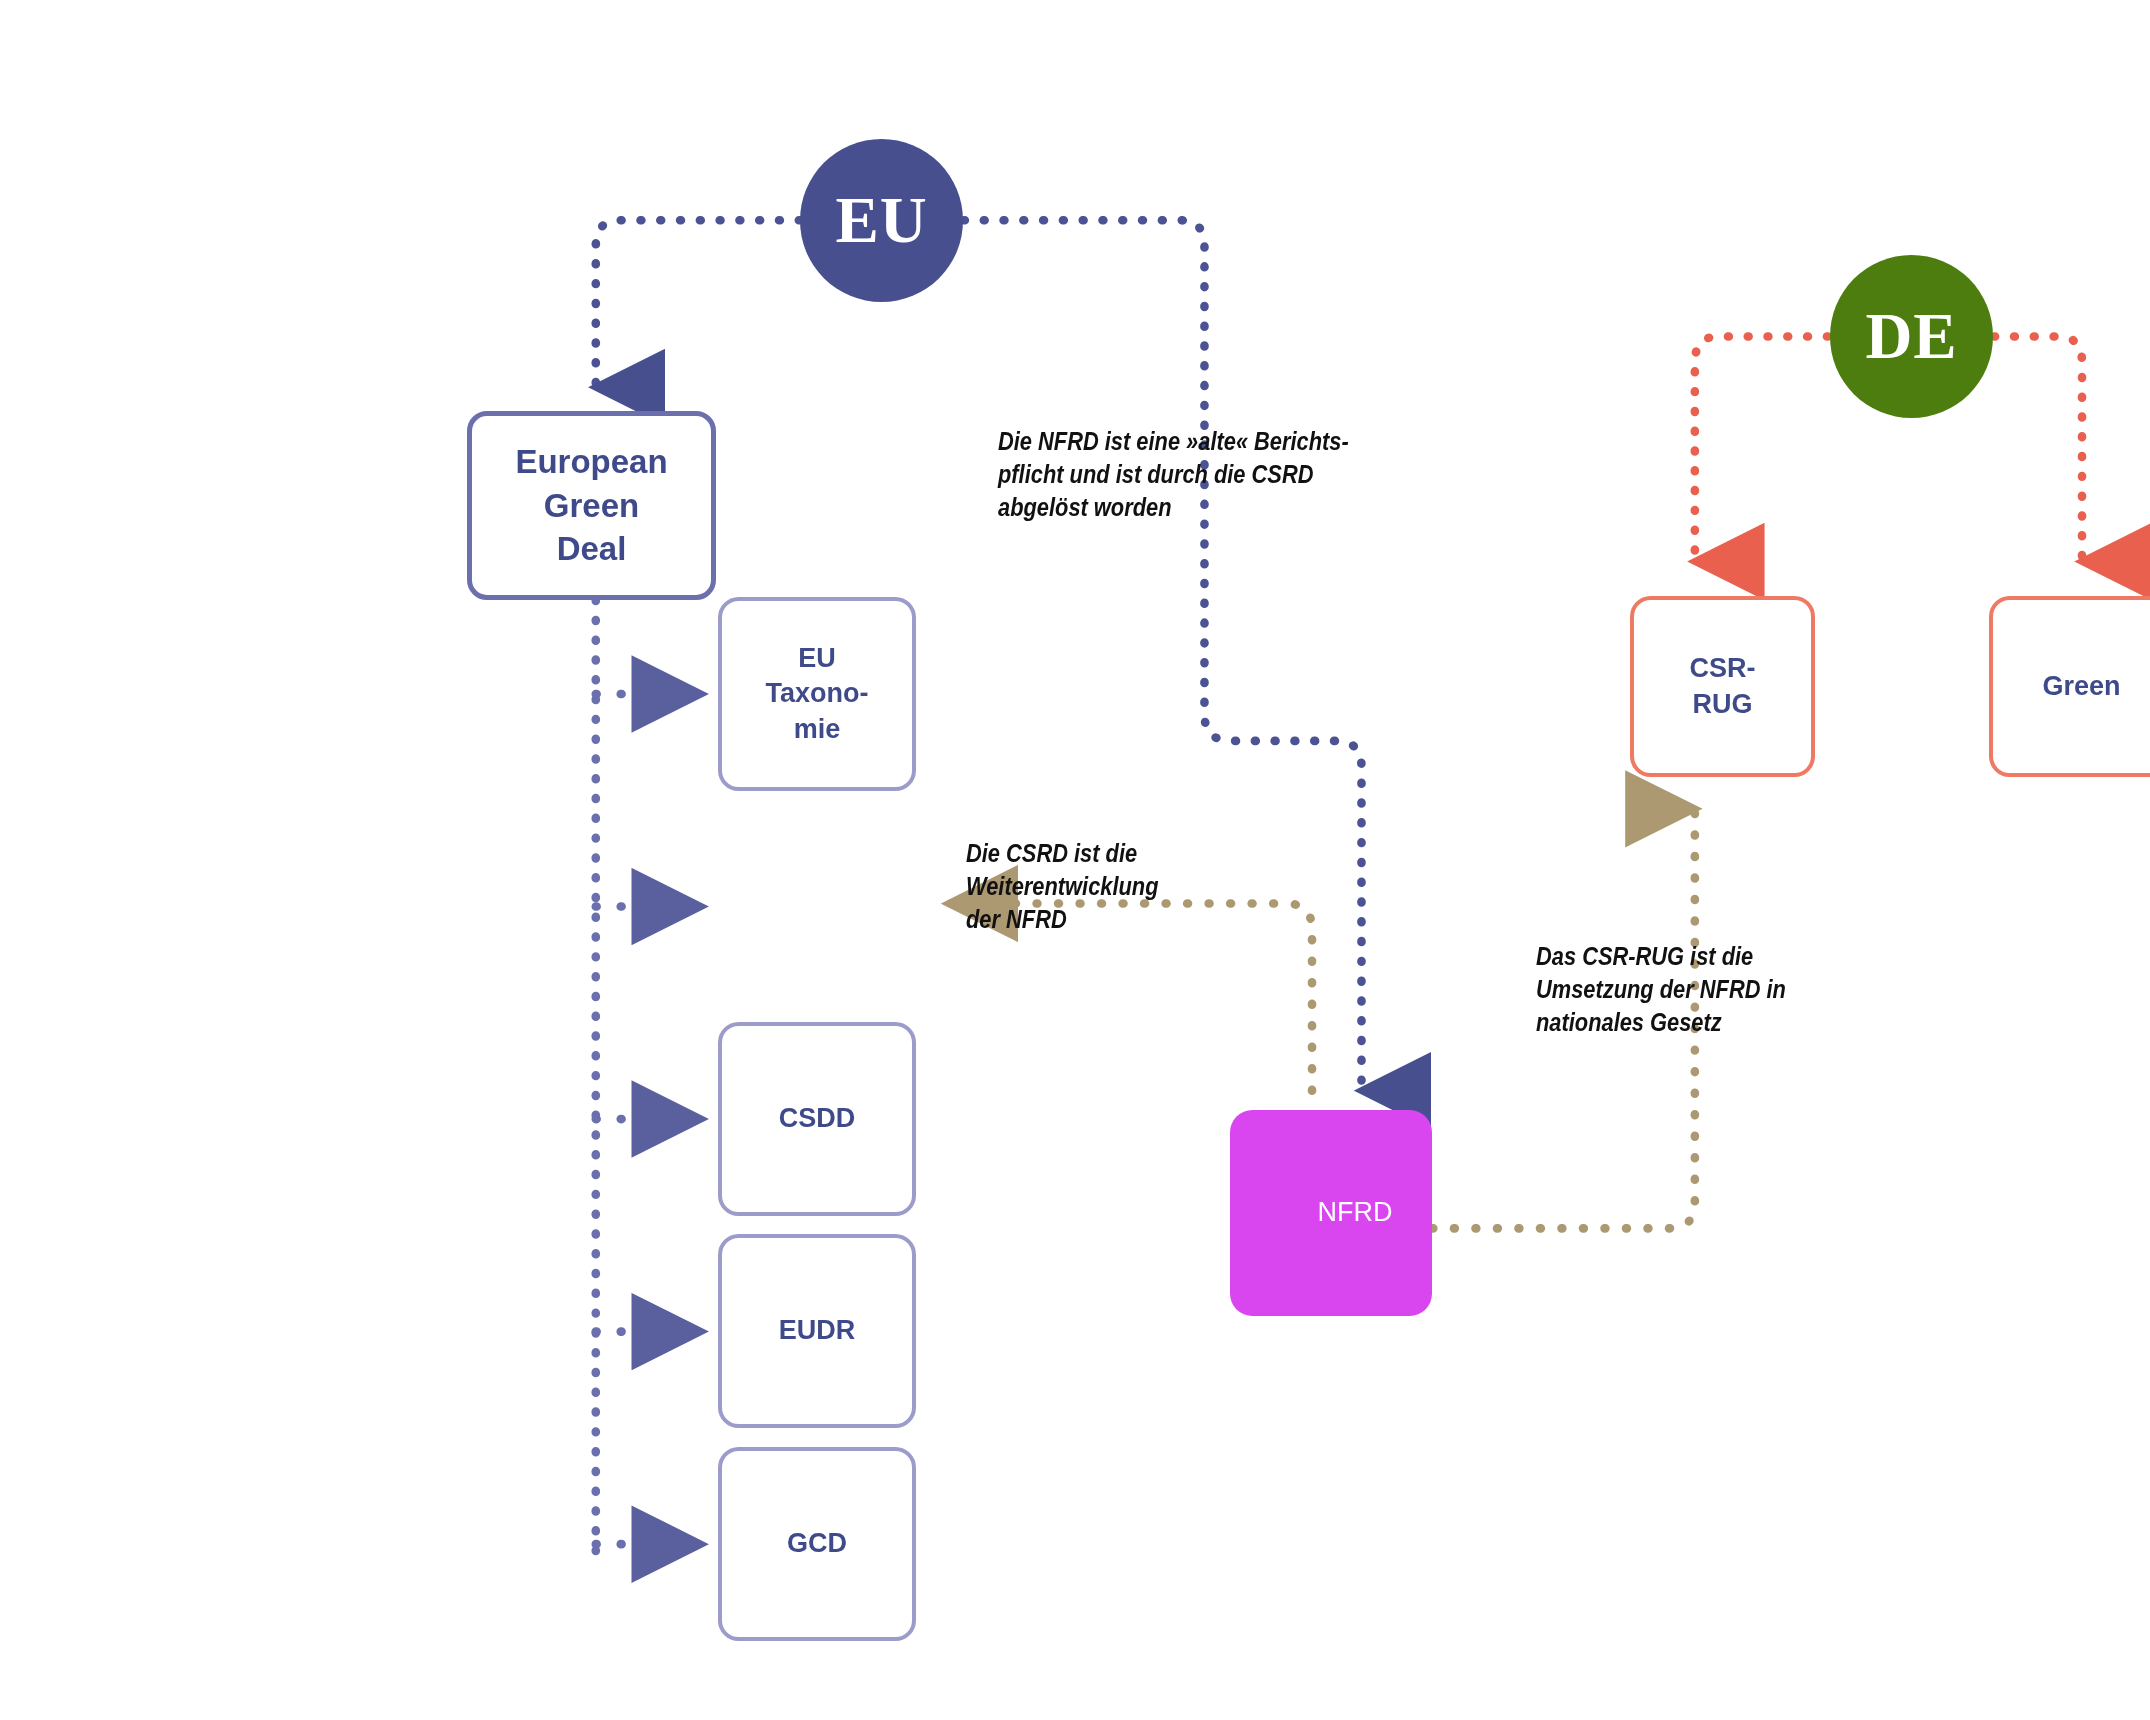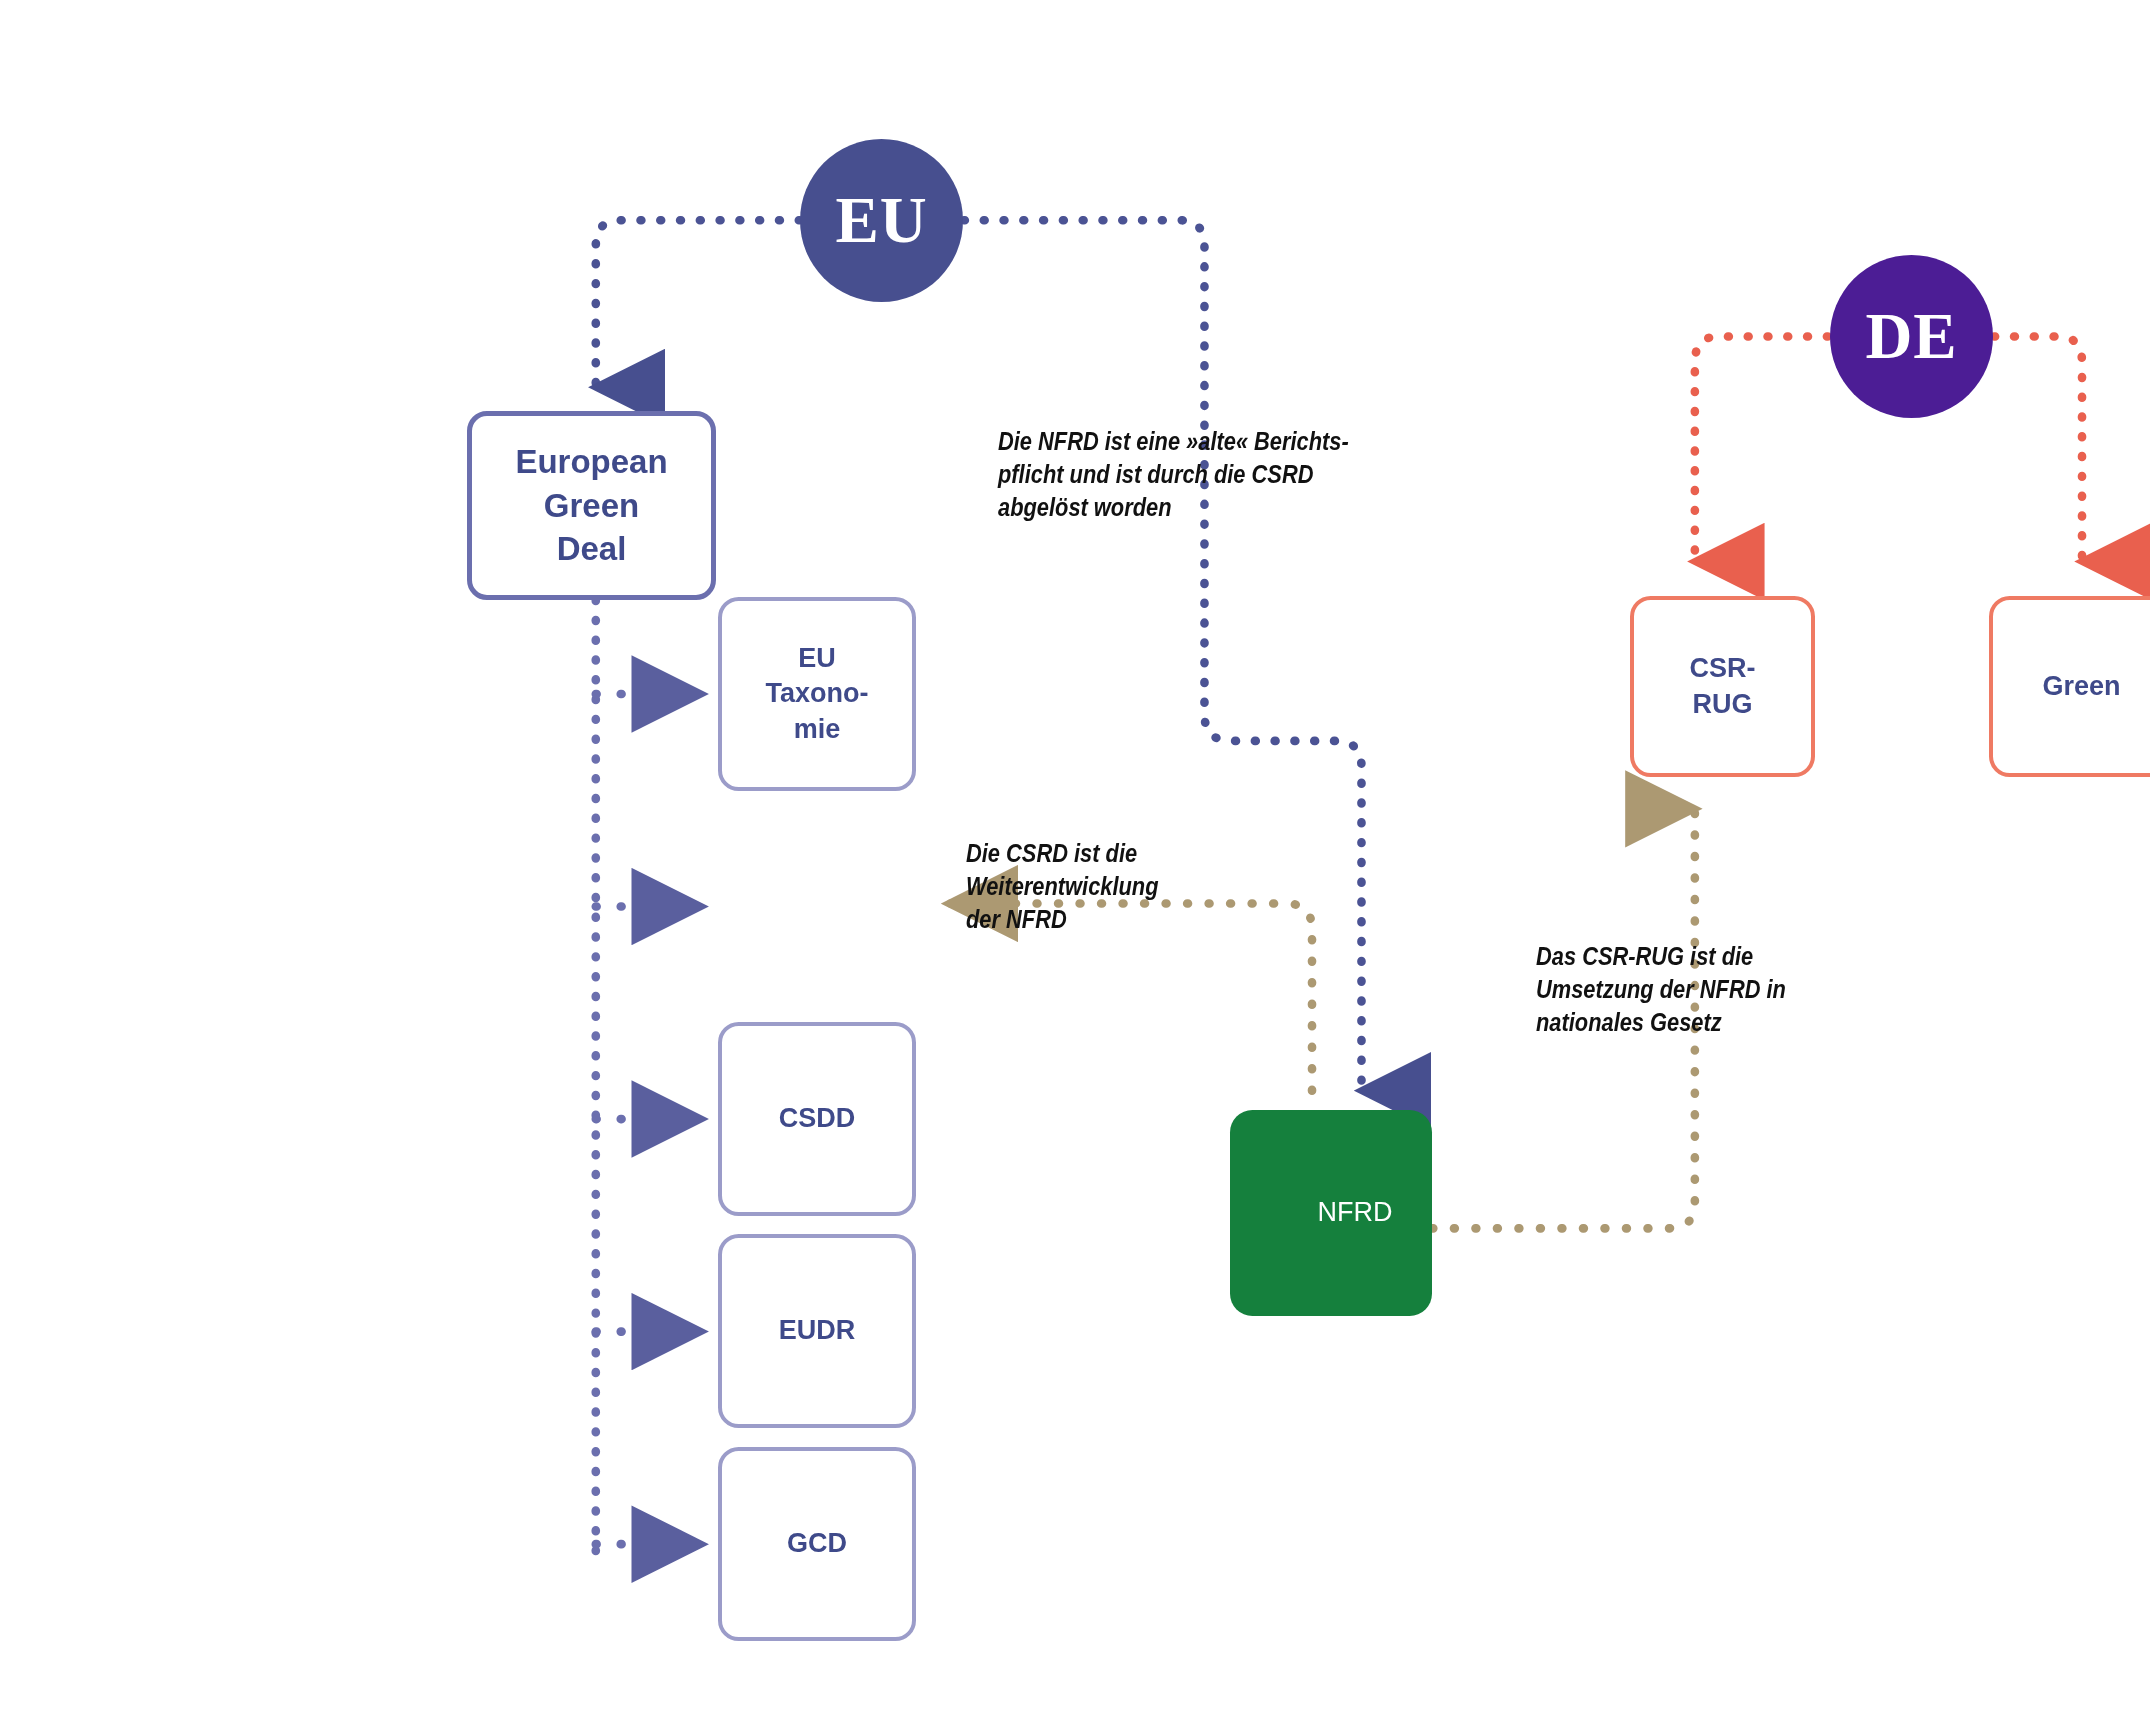--- a/index.html
+++ b/index.html
@@ -131,21 +131,21 @@
 
     <path d="M 3330 2855 H 3880 Q 3940 2855 3940 2795 V 1880" fill="none" stroke="#ac9972" stroke-width="20" stroke-linecap="round" stroke-dasharray="2 48" marker-end="url(#mk-tan-up)"></path>
   </svg>
 
   <div class="node circle-node" style="left:800px; top:139px; width:163px; height:163px;
               background:#474f8f; font-size:65px;">
     <span>EU</span>
   </div>
 
   <div class="node circle-node" style="left:1830px; top:255px; width:163px; height:163px;
-              background:#4c1d95; font-size:65px;">
+              background:#4d7c0f; font-size:65px;">
     <span>DE</span>
   </div>
 
   <div class="node box-node box-egd" style="left:467px; top:411px; width:249px; height:189px;">
     <span style="white-space:pre-line;">European
 Green
 Deal</span>
   </div>
 
   <div class="node box-node box-eu-sub" style="left:718px; top:597px; width:198px; height:194px;">
@@ -170,21 +170,21 @@
   <div class="node box-node box-de-sub" style="left:1630px; top:596px; width:185px; height:181px;">
     <span style="white-space:pre-line;">CSR-
 RUG</span>
   </div>
 
   <div class="node box-node box-de-sub" style="left:1989px; top:596px; width:185px; height:181px;">
     <span style="white-space:pre-line;">Green</span>
   </div>
 
   <div class="node box-node box-filled" style="left:1230px; top:1110px; width:202px; height:206px;
-              background:#15803d; border:none;padding-left:48px;">
+              background:#d946ef; border:none;padding-left:48px;">
     <span>NFRD</span>
   </div>
 
   <div class="note" style="left:998px; top:425px; width:645px;">Die NFRD ist eine »alte« Berichts-
 pflicht und ist durch die CSRD
 abgelöst worden</div>
 
   <div class="note" style="left:966px; top:837px; width:473px;">Die CSRD ist die
 Weiterentwicklung
 der NFRD</div>

